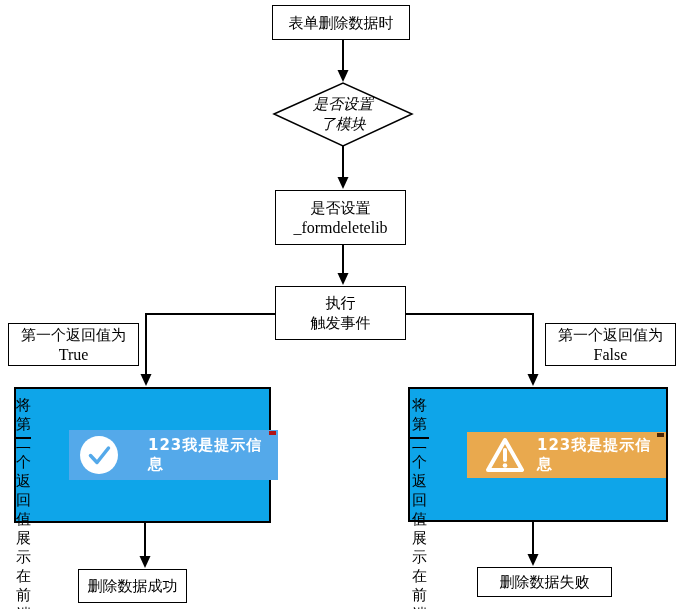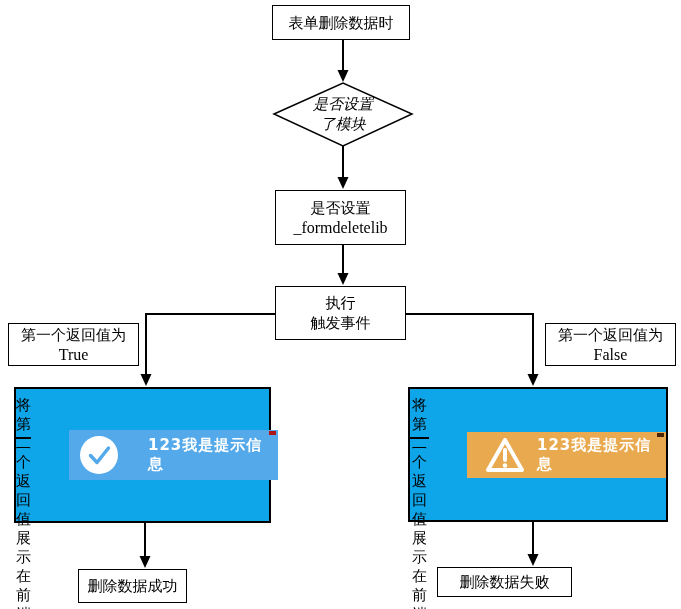--- a/index.html
+++ b/index.html
@@ -130,17 +130,17 @@
         <span class="msg">123我是提示信息</span>
         <span class="corner-mark dark"></span>
       </div>
     </div>
   </div>
 
   <div class="node" style="left:78px; top:569px; width:109px; height:34px;">
     <span>删除数据成功</span>
   </div>
 
-  <div class="node" style="left:437px; top:567px; width:135px; height:30px;">
+  <div class="node" style="left:477px; top:567px; width:135px; height:30px;">
     <span>删除数据失败</span>
   </div>
 
 </div>
 
 </body></html>

